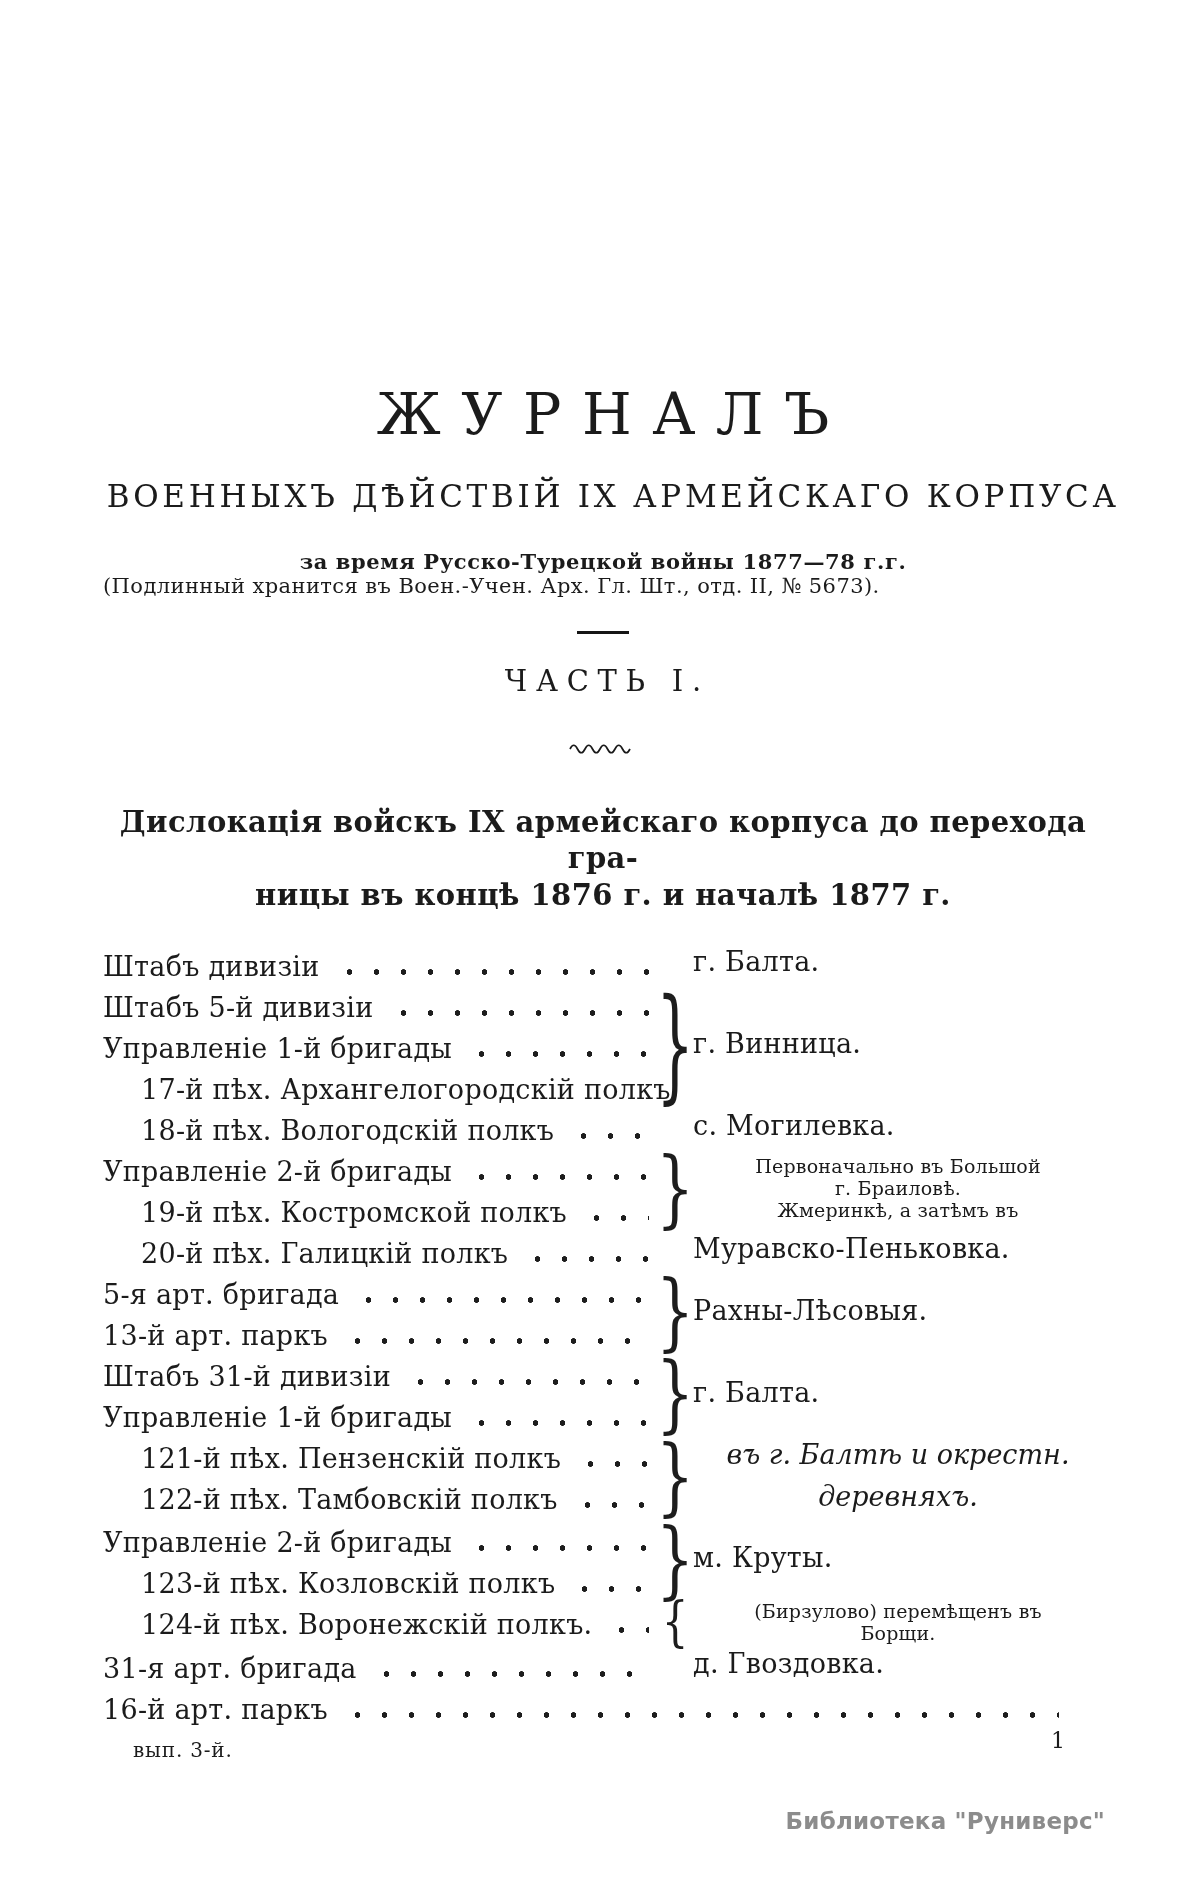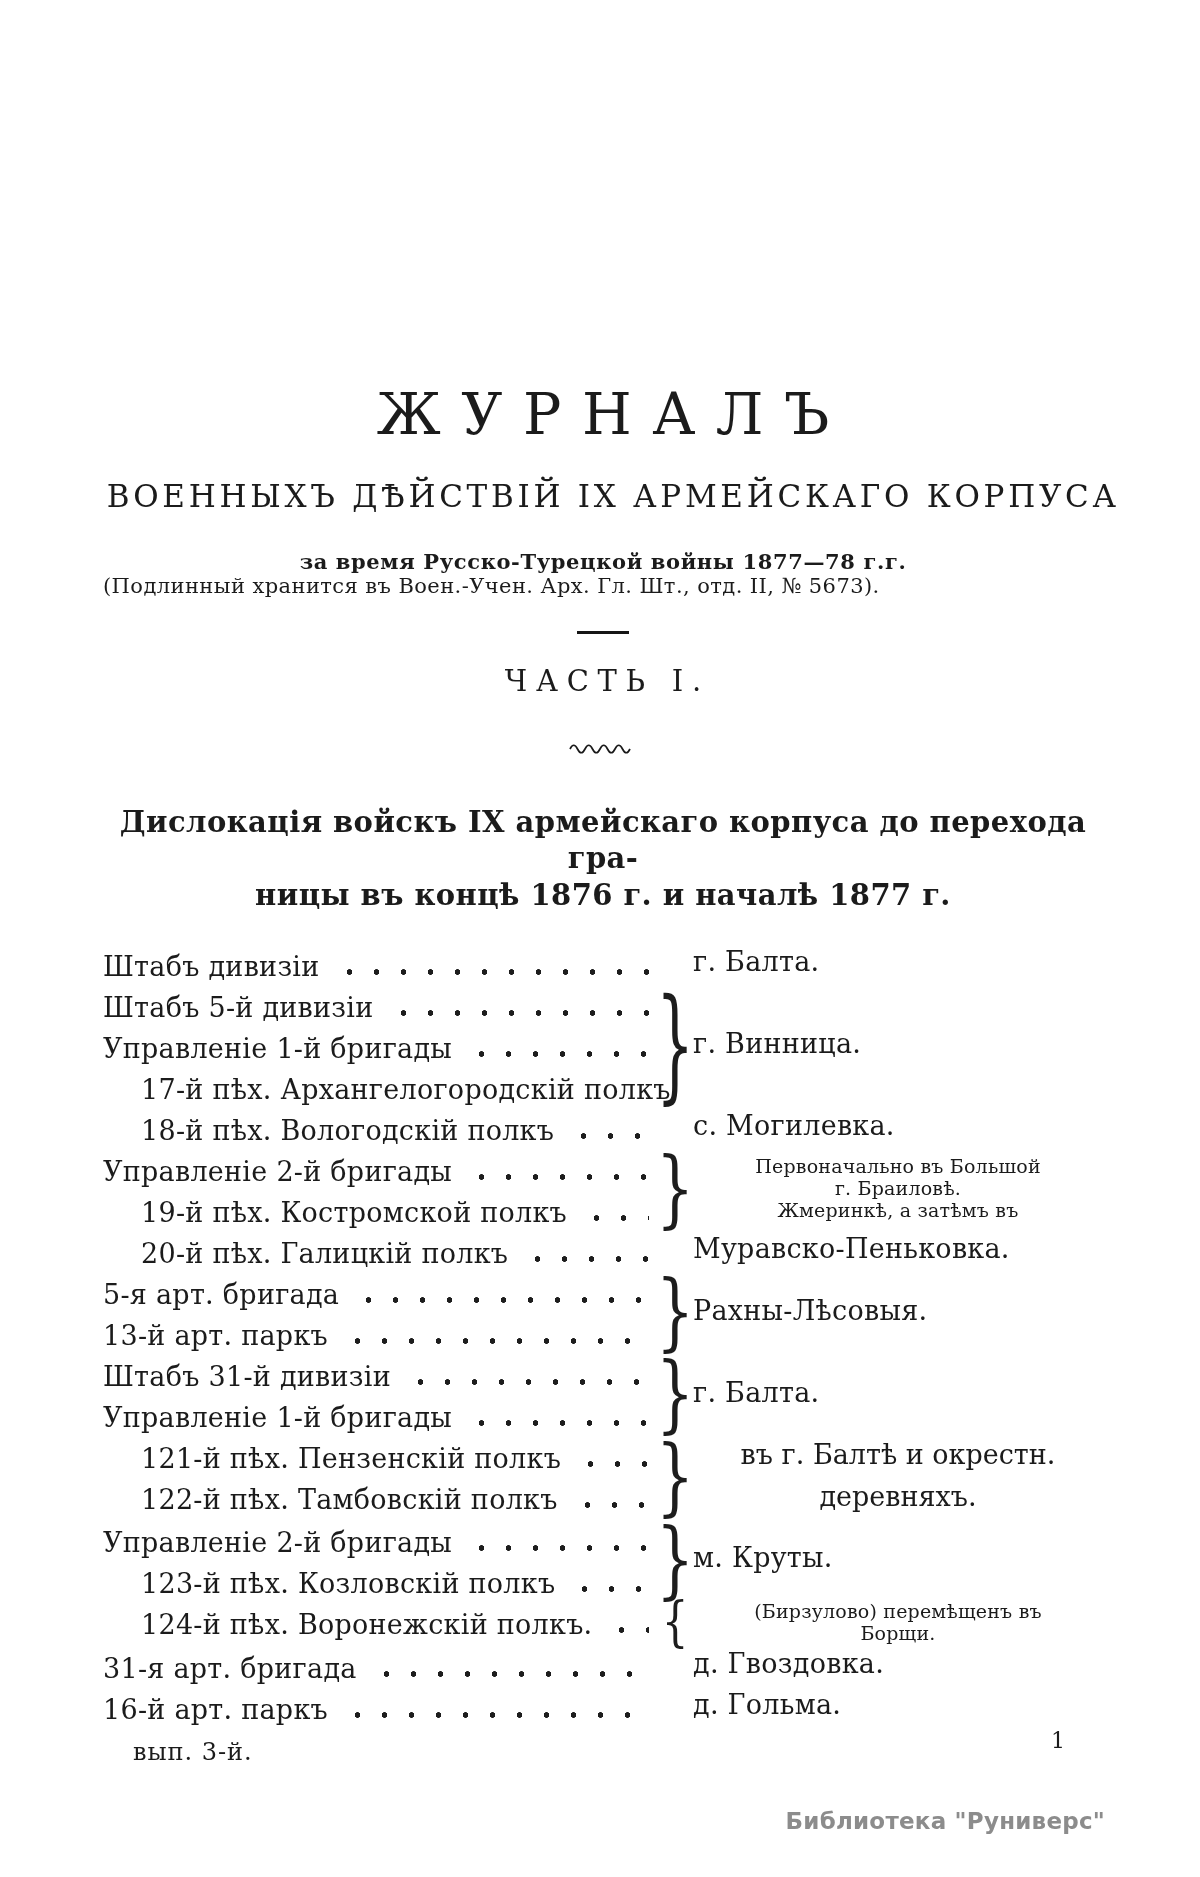--- a/index.html
+++ b/index.html
@@ -104,28 +104,28 @@
   .rcol{
     width:410px;
     display:flex;flex-direction:column;justify-content:center;
   }
   .rval{
     font-size:27px;
     line-height:1.2;
     letter-spacing:0.01em;
   }
   .rlines{text-align:center;font-size:27px;line-height:1.55;}
-  .rlines span{display:block;}
+  .rlines span{display:block;font-style:italic;}
   .small{font-size:19px;line-height:22px;text-align:center;letter-spacing:0.01em;}
   .small span{display:block;}
   .footer{
     margin-top:12px;
     display:flex;align-items:flex-start;justify-content:space-between;
   }
-  .edition{font-size:24px;margin-left:30px;letter-spacing:0.04em;}
+  .edition{font-size:20px;margin-left:30px;letter-spacing:0.04em;}
   .pgnum{font-size:22px;margin-right:38px;position:relative;top:-10px;}
   .watermark{
     position:absolute;
     top:1808px;right:95px;
     font-family:"DejaVu Sans","Liberation Sans",sans-serif;
     font-size:23px;
     font-weight:600;
     color:#8c8c8c;
     letter-spacing:0.01em;
   }
@@ -354,23 +354,20 @@
     </div>
 
     <div class="grp">
       <div class="lcol">
         <div class="drow">
             <span class="lbl">16-й арт. паркъ</span>
             <span class="dots"></span>
           </div>
       </div>
       <div class="bcol"></div>
-      <div class="rcol">
-          <div class="rval">д. Гольма.</div>
-        </div>
     </div>
 
   </div>
 
   <div class="footer">
     <span class="edition">вып. 3-й.</span>
     <span class="pgnum">1</span>
   </div>
 
   <div class="watermark">Библиотека "Руниверс"</div>

